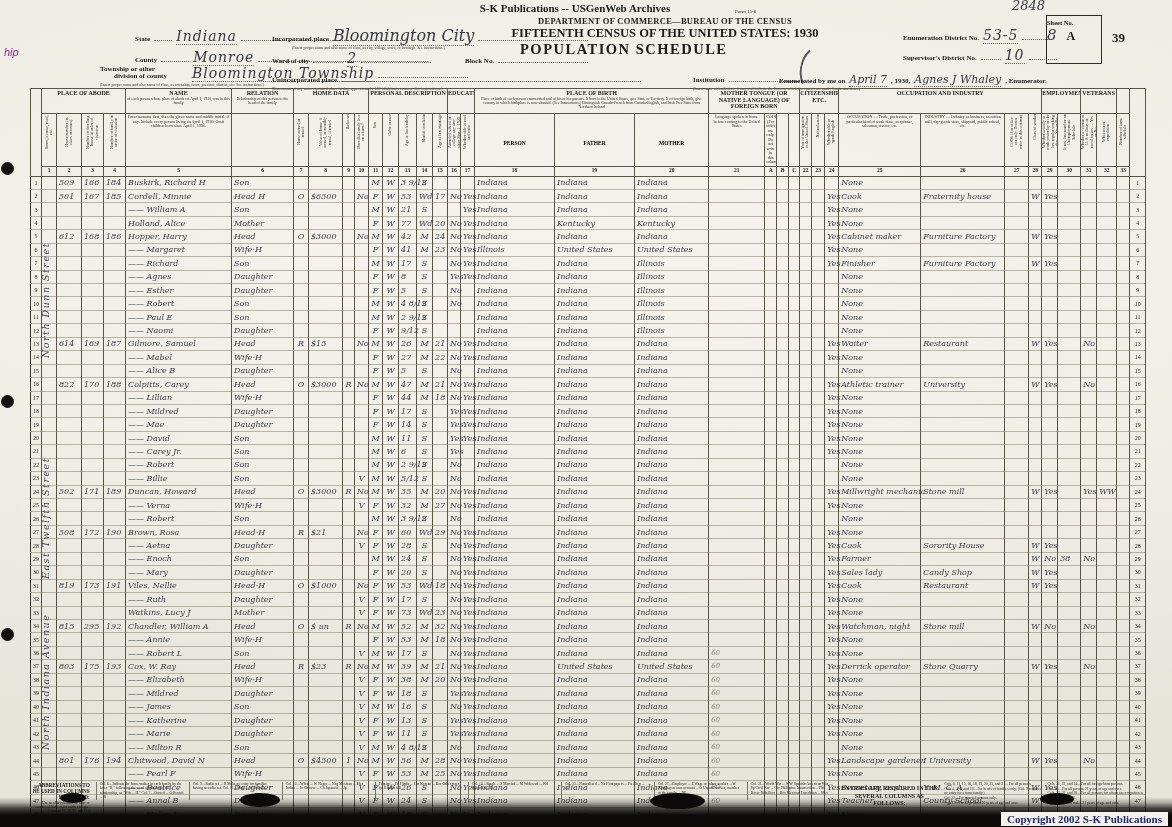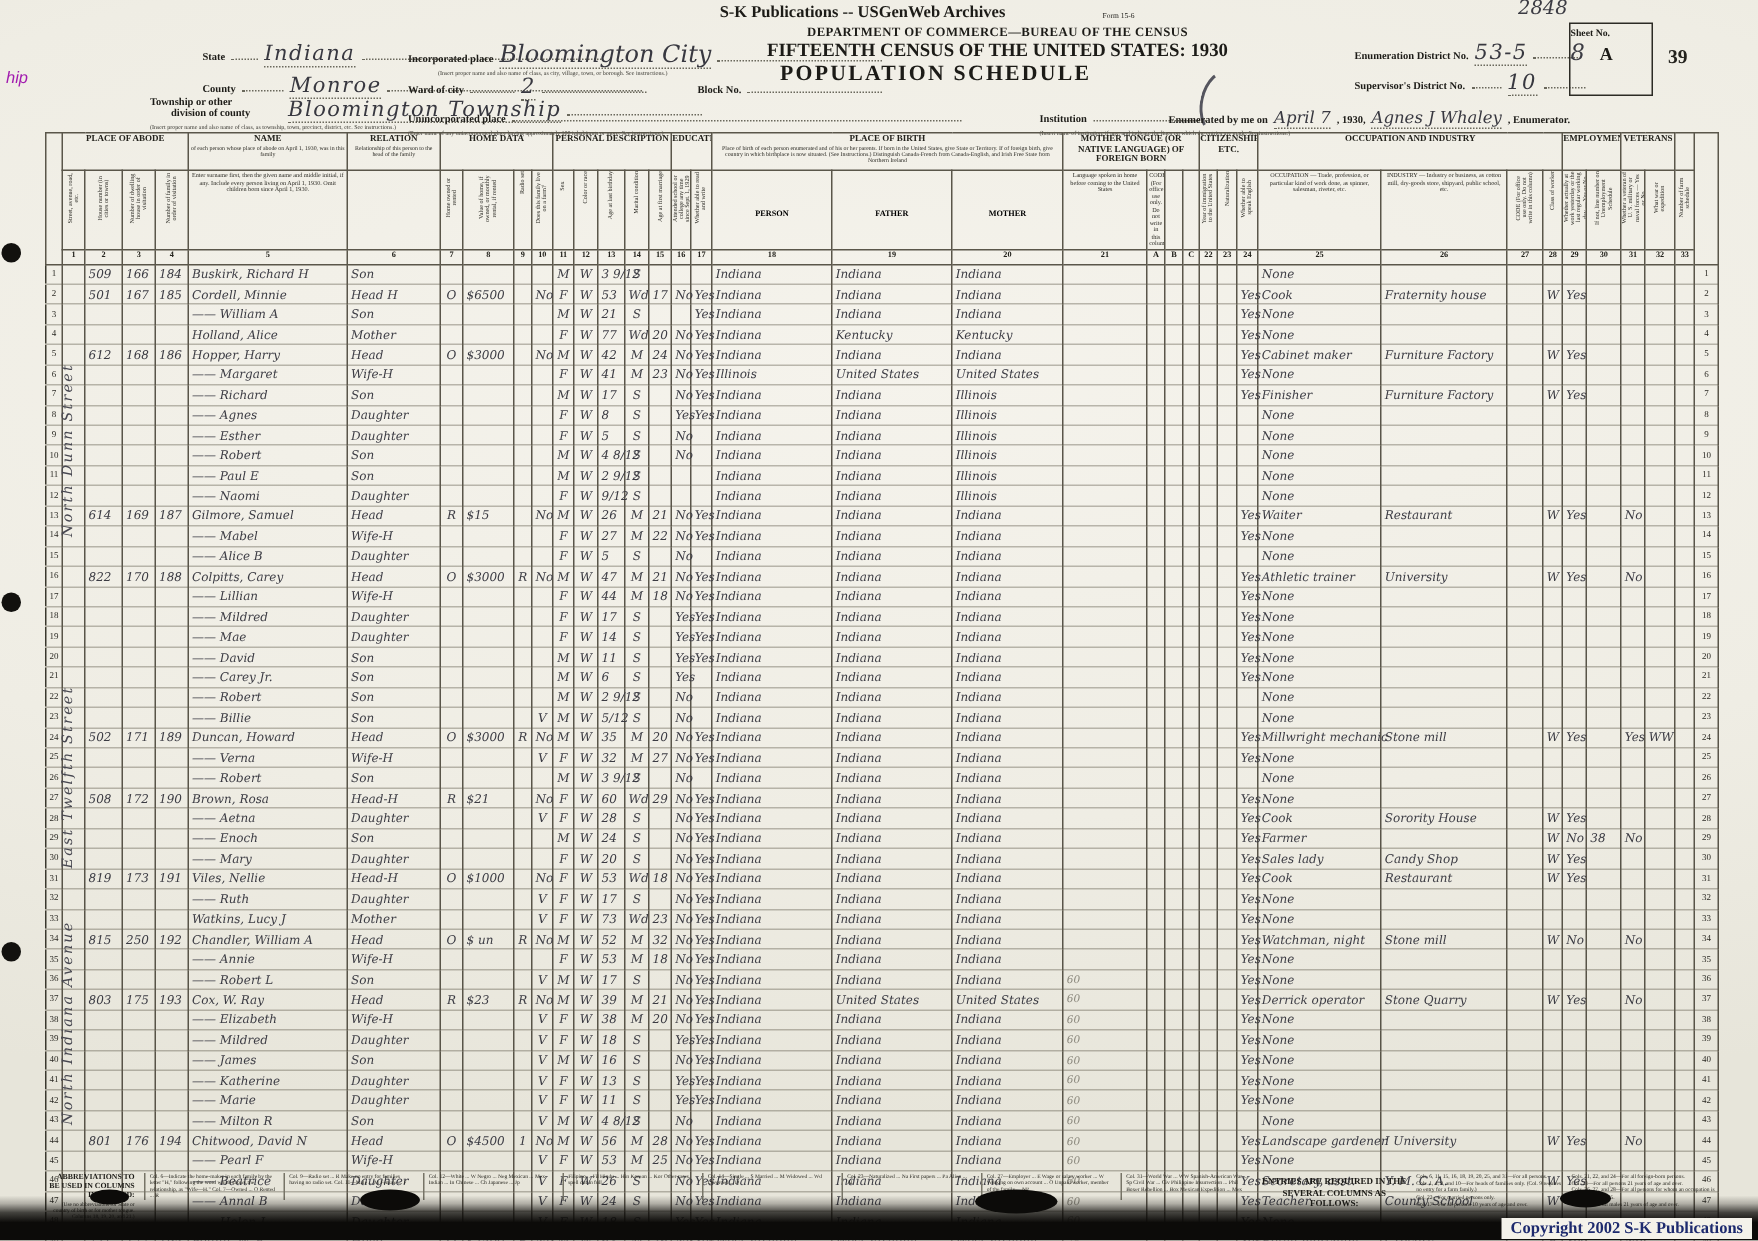--- a/index.html
+++ b/index.html
@@ -1663,21 +1663,21 @@
         <td></td>
         <td class="gb c"></td>
         <td></td>
         <td class="gb"></td>
         <td class="gb ln">33</td>
       </tr>
       <tr>
         <td class="ln">34</td>
         <td class="gb"></td>
         <td>815</td>
-        <td>250</td>
+        <td>295</td>
         <td>192</td>
         <td class="gb">Chandler, William A</td>
         <td class="gb">Head</td>
         <td class="gb c">O</td>
         <td>$ un</td>
         <td class="c">R</td>
         <td class="c">No</td>
         <td class="gb c">M</td>
         <td class="c">W</td>
         <td>52</td>

